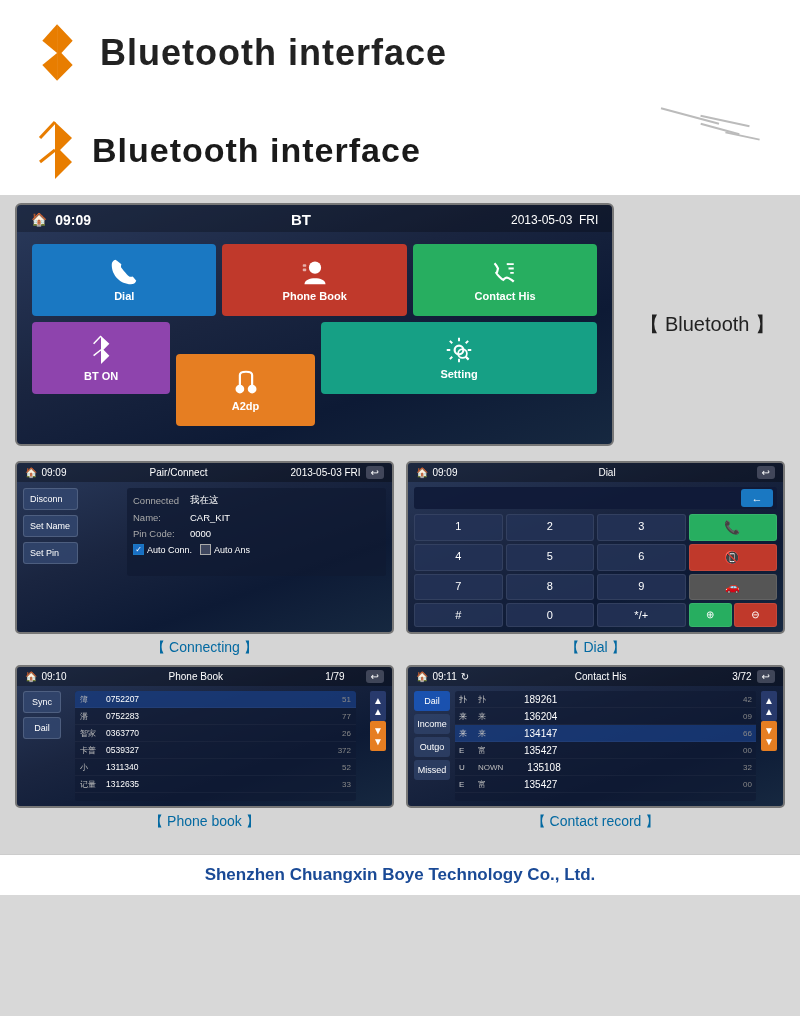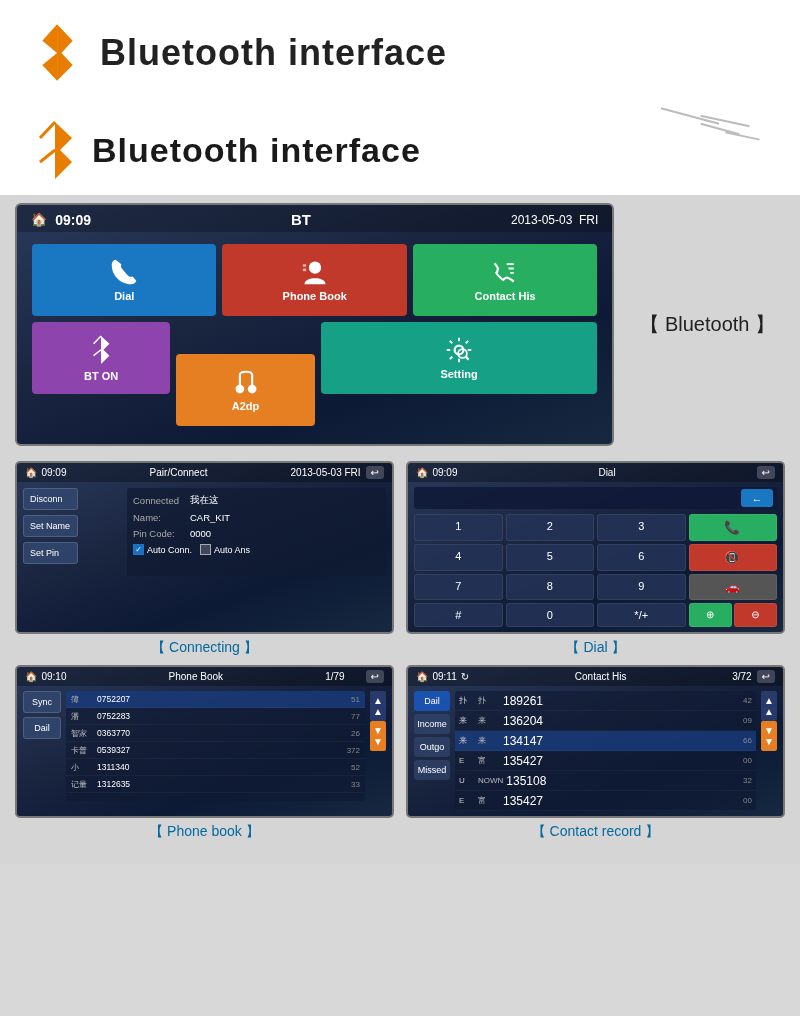--- a/index.html
+++ b/index.html
@@ -239,21 +239,21 @@
   .d-key.green { background: #27ae60; }
   .d-key.red { background: #c0392b; }
   .d-key.gray { background: #555; }
   .d-key.plus { background: #27ae60; font-size: 10px; }
   .d-key.minus2 { background: #c0392b; font-size: 10px; }
 
   
   .pb-body {
     display: flex;
     padding: 5px 6px;
-    gap: 5px;
+    gap: 14px;
     min-height: 120px;
   }
   .pb-btns2 { display: flex; flex-direction: column; gap: 4px; }
   .pb-btn2 {
     background: rgba(50,70,110,0.85);
     color: white; font-size: 9px;
     padding: 5px 5px; border-radius: 3px;
     border: 1px solid rgba(255,255,255,0.15);
     cursor: pointer; text-align: center; width: 38px;
   }
@@ -315,21 +315,21 @@
     padding: 2.5px 4px;
     font-size: 9px;
     color: white;
     border-bottom: 1px solid rgba(255,255,255,0.04);
     gap: 3px;
     align-items: center;
   }
   .ch-row.sel { background: rgba(30,80,170,0.5); }
   .ch-ic { min-width: 16px; font-size: 8px; color: #ccc; }
   .ch-nm { min-width: 22px; color: #bbb; font-size: 8px; overflow:hidden; }
-  .ch-nu { flex: 1; font-size: 12px; }
+  .ch-nu { flex: 1; font-size: 10px; margin-left: 21px; }
   .ch-ix { color: #888; font-size: 8px; min-width: 16px; text-align:right; }
   .ch-scroll { display: flex; flex-direction: column; justify-content: space-between; }
   .ch-scr-btn {
     background: rgba(50,70,130,0.7);
     width: 16px; border-radius: 2px;
     display: flex; align-items: center; justify-content: center;
     padding: 4px 0; cursor: pointer;
     color: white; font-size: 10px;
   }
   .ch-scr-btn.orange { background: #e67e22; }
@@ -651,14 +651,17 @@
             </div>
           </div>
         </div>
         <div class="screen-cap">【 Contact record 】</div>
       </div>
 
     </div>
 
   </div>
 
+  <div class="page-footer">
+    <span>Shenzhen Chuangxin Boye Technology Co., Ltd.</span>
+  </div>
 
 </div>
 
 </body></html>

